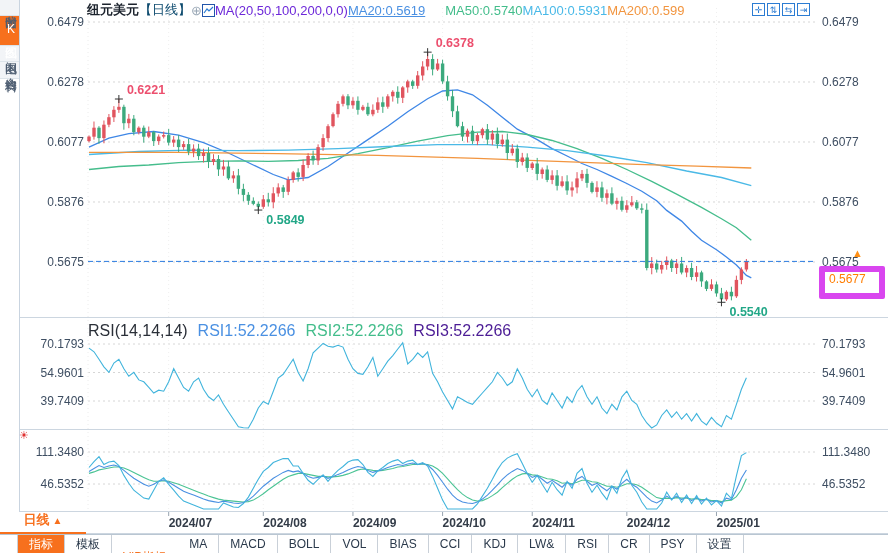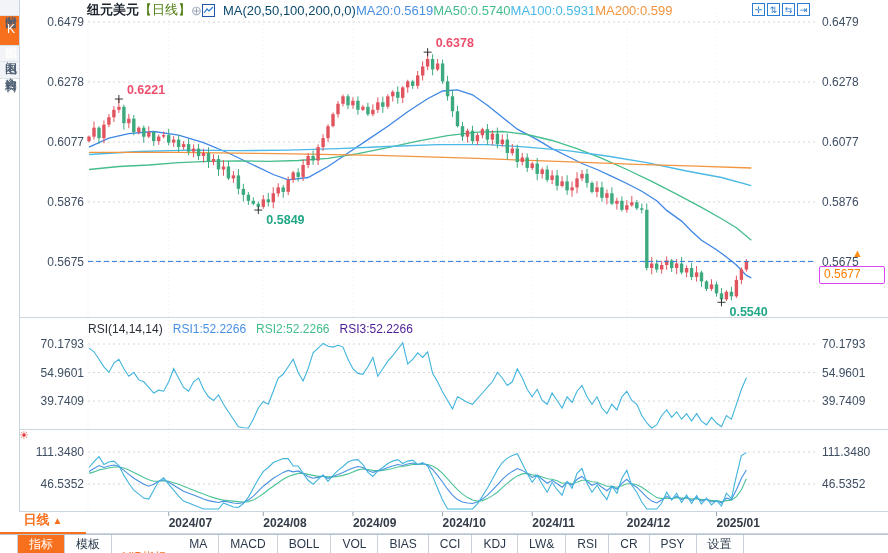--- a/index.html
+++ b/index.html
@@ -14,37 +14,37 @@
   .sidebar{position:absolute;left:0;top:0;width:20px;height:512px;background:#fff;
            border-right:1px solid #c9d4e0;box-sizing:border-box;}
   .side-item{writing-mode:vertical-rl;text-orientation:upright;width:19px;box-sizing:border-box;
              padding:6px 0;margin:0 auto;text-align:center;font-size:12px;letter-spacing:1px;
              color:#4c5c70;background:#f2f4f7;border-bottom:1px solid #dde4ea;cursor:pointer;}
   .side-item.active{background:#f7701d;color:#fff;}
 
   .main-header{position:absolute;left:87px;top:2px;height:16px;display:flex;align-items:center;
                gap:0;font-size:13px;white-space:nowrap;}
   .sym{font-weight:bold;color:#1b222c;}
-  .badge{color:#4d7c0f;}
+  .badge{color:#0c4a6e;}
   .addico{color:#9aa8b6;font-size:13px;cursor:pointer;}
   .chart-ico{display:inline-flex;cursor:pointer;}
-  .ma-t{color:#0c4a6e;margin-left:8px;}
-  .c-ma20{color:#4a90e2;} .c-ma50{color:#43bd8b;} .c-ma100{color:#49b9e8;} .c-ma200{color:#f2953f;}
+  .ma-t{color:#6d28d9;}
+  .c-ma20{color:#4a90e2;text-decoration:underline;} .c-ma50{color:#43bd8b;margin-left:20px;} .c-ma100{color:#49b9e8;} .c-ma200{color:#f2953f;}
   .c-blue{color:#4a90e2;} .c-green{color:#43bd8b;text-align:right;} .c-cyan{color:#4c1d95;}
 
   .toolbar{position:absolute;left:752px;top:3px;display:flex;gap:2px;}
   .tico{width:13px;height:13px;border:1px solid #2b7cd3;color:#2b7cd3;font-size:9px;line-height:13px;
         text-align:center;box-sizing:border-box;background:#fff;cursor:pointer;}
 
-  .panel-header{position:absolute;display:flex;gap:10px;font-size:12px;white-space:nowrap;color:#2a2f38;}
+  .panel-header{position:absolute;display:flex;gap:10px;font-size:16px;white-space:nowrap;color:#2a2f38;}
   .rsi-header{left:88px;top:322px;}
   .kdj-header{left:88px;top:431px;}
   .kdj-ico{position:absolute;left:19px;top:429px;font-size:11px;color:#e03030;cursor:pointer;}
 
-  .price-box{position:absolute;left:819px;top:266px;width:66px;height:18px;border:1px solid #d946ef;
+  .price-box{position:absolute;left:819px;top:266px;width:66px;height:33px;border:6px solid #d946ef;
              border-radius:2px;color:#ff7d00;font-size:12px;line-height:15px;padding-left:4px;
              box-sizing:border-box;background:#fff;}
   .price-arrow{position:absolute;left:852px;top:247px;color:#ff9015;font-size:11px;}
 
   .period-cell{position:absolute;left:0;top:512px;width:86px;height:20px;line-height:16px;
                text-align:center;color:#f7701d;font-size:13px;font-weight:bold;
                border-bottom:2px solid #f7701d;box-sizing:content-box;cursor:pointer;background:#fff;}
   .period-cell .tri{font-size:10px;margin-left:3px;}
 
   .tabbar{position:absolute;left:0;top:534px;width:888px;height:19px;display:flex;background:#fff;

